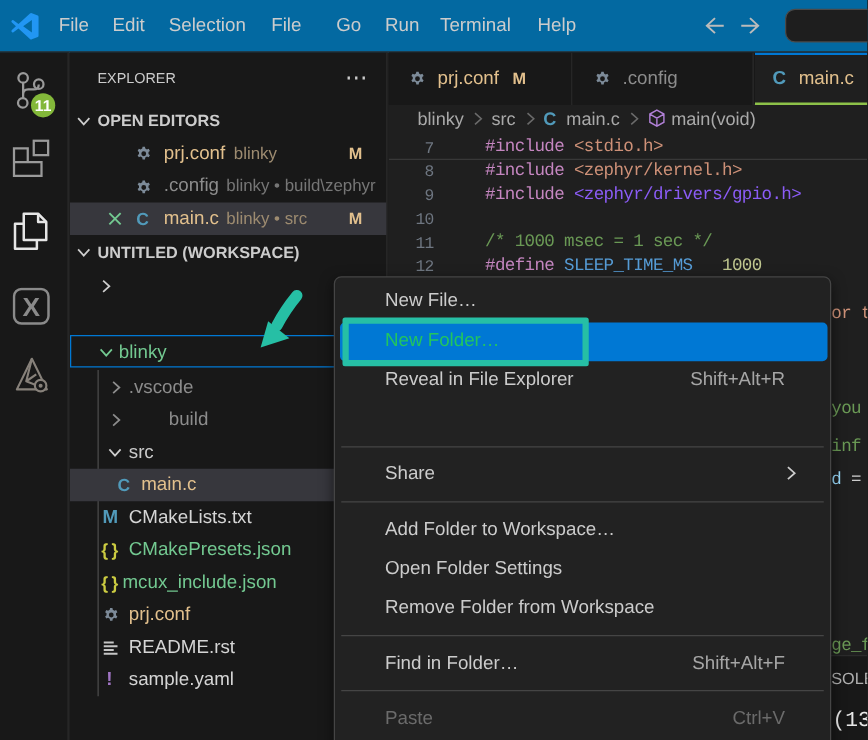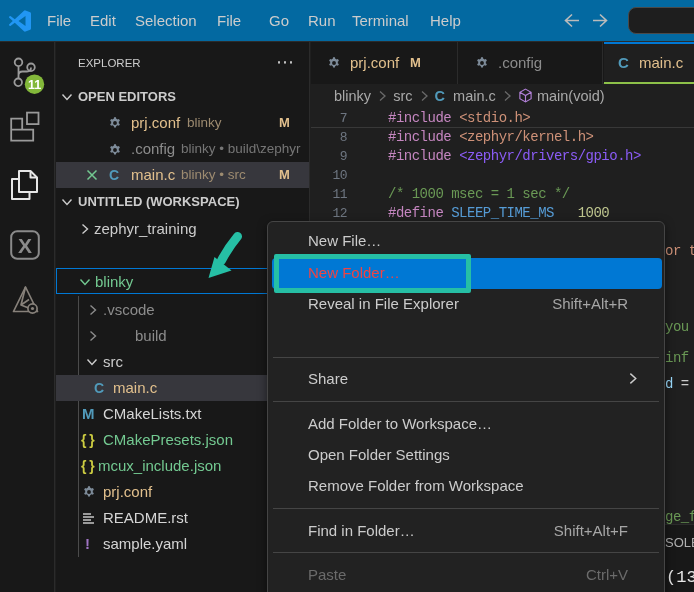--- a/index.html
+++ b/index.html
@@ -127,21 +127,20 @@
 
       <svg class="abs" style="left:5px;top:154px;" width="12" height="12" viewBox="0 0 12 12">
           <path d="M1.5 3.5 6 8.5 10.5 3.5" stroke="#cccccc" stroke-width="1.4" fill="none"></path>
         </svg>
       <div class="abs" style="left:22px;top:147px;height:26px;line-height:26px;font-size:13px;font-weight:bold;color:#cccccc;">UNTITLED (WORKSPACE)</div>
 
       <div class="row" style="left:0;top:173.5px;width:254px;">
         <svg class="abs" style="left:23px;top:7px;" width="12" height="12" viewBox="0 0 12 12">
             <path d="M3.5 1.5 8.5 6 3.5 10.5" stroke="#cccccc" stroke-width="1.4" fill="none"></path>
           </svg>
-        <span class="abs" style="left:38px;">zephyr_training</span>
       </div>
 
 
       <div class="row" style="left:0;top:226px;width:253px;border:1px solid #0078d4;">
         <svg class="abs" style="left:22px;top:7px;" width="12" height="12" viewBox="0 0 12 12">
             <path d="M1.5 3.5 6 8.5 10.5 3.5" stroke="#73c991" stroke-width="1.4" fill="none"></path>
           </svg>
         <span class="abs" style="left:38px;color:#73c991;">blinky</span>
       </div>
 
@@ -283,21 +282,21 @@
     </div>
   </div>
 
   <div class="abs" style="left:267px;top:221px;width:398px;height:378px;background:#222222;border:1px solid #454545;border-radius:6px;box-shadow:0 3px 10px rgba(0,0,0,0.5);overflow:hidden;">
     <div style="position:relative;width:100%;height:100%;">
       <div class="mi" style="top:3.3px;">
           <span class="lbl">New File…</span>
         </div>
       <div class="abs" style="left:4px;top:36px;width:390px;height:30.5px;background:#0078d4;border-radius:4px;"></div>
       <div class="mi" style="top:34.5px;">
-          <span class="lbl" style="color:#ef4444;">New Folder…</span>
+          <span class="lbl" style="color:#22c55e;">New Folder…</span>
         </div>
       <div class="mi" style="top:65.7px;">
           <span class="lbl">Reveal in File Explorer</span>
           <span class="kb">Shift+Alt+R</span>
         </div>
       <div class="sep" style="top:134.7px;"></div>
       <div class="mi" style="top:141.3px;">
           <span class="lbl">Share</span>
         <svg class="abs" style="right:25px;top:9px;" width="13" height="13" viewBox="0 0 12 12">
             <path d="M4 1.5 9 6 4 10.5" stroke="#cccccc" stroke-width="1.3" fill="none"></path>

